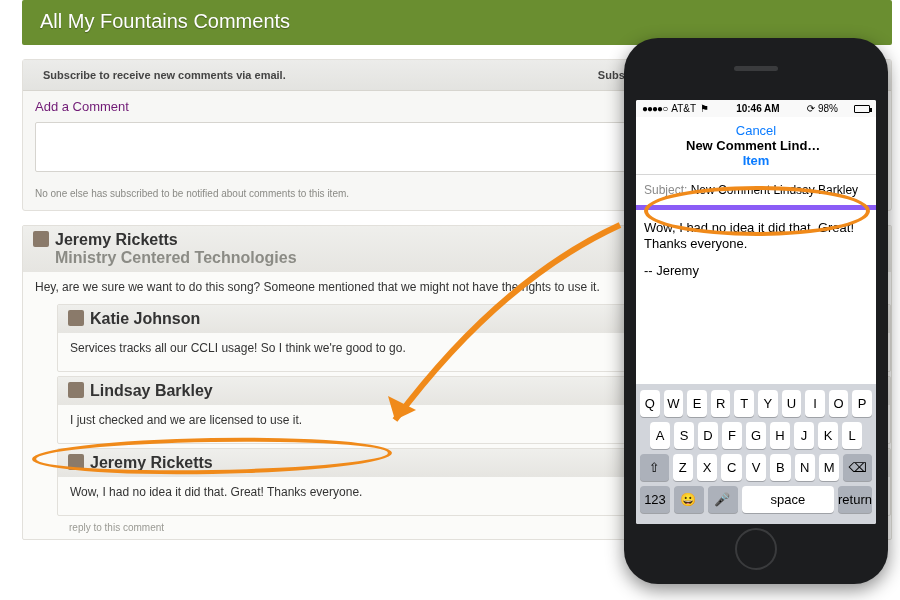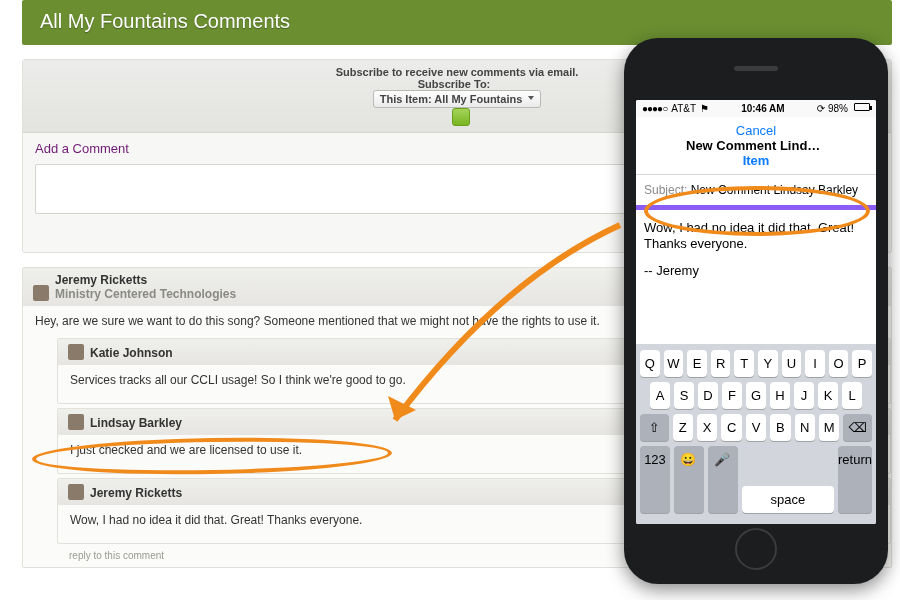--- a/index.html
+++ b/index.html
@@ -28,21 +28,20 @@
   }
   .subscribe-bar {
     background: linear-gradient(#ececea, #e3e3e0);
     border-bottom: 1px solid #d7d5cf;
     padding: 6px 20px;
     display: flex;
     align-items: center;
     font-size: 11px;
     font-weight: 600;
     color: #444;
-    flex-direction: column;
   }
   .subscribe-bar .spacer { flex: 1; }
   .subscribe-bar label { margin-right: 6px; font-weight: 600; }
   .select {
     font-size: 11px;
     border: 1px solid #b9b9b6;
     border-radius: 3px;
     background: linear-gradient(#fff,#eaeaea);
     padding: 2px 18px 2px 6px;
     position: relative;
@@ -76,22 +75,22 @@
   .thread { margin-top: 14px; }
   .comment {
     border: 1px solid #e2e0db;
     border-radius: 2px;
     background: #fbfbf9;
     padding-bottom:6px;
   }
   .chead {
     background: linear-gradient(#efefec,#e6e5e1);
     padding: 5px 10px;
-    display:flex; align-items:flex-end;
-    font-size: 12px;
+    display:flex; align-items:flex-start;
+    font-size: 16px;
   }
   .chead .avatar {
     width:16px;height:16px;background:#8a7a6a;border-radius:2px;margin-right:6px;
   }
   .chead .who { font-weight:700; color:#333; }
   .chead .org { color:#8b8b85; margin-left:6px;font-weight:bold; }
   .chead .spacer{flex:1;}
   .chead .meta { color:#8b8b85; }
   .ctext { font-size: 12px; color:#333; padding: 8px 12px 10px; }
   .replies { padding: 0 0 0 34px; }
@@ -113,37 +112,37 @@
     background:#fff;
     border-radius:2px;
     overflow:hidden;
     font-size:11px;
     color:#000;
     display:flex;flex-direction:column;
   }
   .statusbar{display:flex;align-items:center;padding:3px 6px;font-size:10px;color:#000;background:#f9f9f9;}
   .statusbar .dots{letter-spacing:-1px;margin-right:4px;}
   .statusbar .sp{flex:1;text-align:center;font-weight:600;}
-  .statusbar .bat{display:flex;align-items:flex-start;gap:6px;}
+  .statusbar .bat{display:flex;align-items:center;gap:16px;}
   .statusbar .batrect{width:16px;height:8px;border:1px solid #000;border-radius:1px;position:relative;}
   .statusbar .batrect::after{content:"";position:absolute;right:-3px;top:2px;width:2px;height:4px;background:#000;}
   .navbar{display:flex;align-items:center;justify-content:space-between;padding:6px 8px;border-bottom:1px solid #d6d6d6;font-size:13px;flex-direction:column;}
   .navbar .cancel{color:#0a7bff;}
   .navbar .send{color:#0a7bff;font-weight:600;}
   .navbar .ntitle{font-weight:700;color:#000;max-width:140px;overflow:hidden;text-overflow:ellipsis;white-space:nowrap;}
   .subject{padding:8px 8px;border-bottom:5px solid #8b5cf6;font-size:12px;color:#8a8a8a;}
   .subject b{color:#000;font-weight:400;}
   .mailbody{padding:10px 8px;font-size:13px;color:#000;flex:1;}
   .mailbody p{margin-bottom:10px;line-height:1.25;}
   .keyboard{background:#d2d5db;padding:6px 4px;}
   .krow{display:flex;gap:4px;justify-content:center;margin-bottom:5px;}
   .key{background:#fff;border-radius:4px;box-shadow:0 1px 0 #9fa2a7;font-size:13px;font-weight:500;color:#000;text-align:center;padding:6px 0;flex:1;}
   .key.dark{background:#acb1ba;color:#000;}
   .krow.r3 .key:first-child,.krow.r3 .key:last-child{flex:1.4;}
-  .krow.r4 .key.space{flex:4;margin-top:40px;}
+  .krow.r4 .key.space{flex:4;}
   .krow.r4 .key:first-child,.krow.r4 .key:nth-child(2),.krow.r4 .key:nth-child(3),.krow.r4 .key:last-child{flex:1.3;}
 
   .oval1{position:absolute;left:32px;top:438px;width:360px;height:36px;border:4px solid #f08a1a;border-radius:50%/50%;transform:rotate(-1deg);}
   .oval2{position:absolute;right:30px;top:186px;width:226px;height:50px;border:4px solid #f08a1a;border-radius:50%/50%;}
   svg.arrow{position:absolute;left:350px;top:220px;overflow:visible;}
 </style>
 </head>
 <body>
 
 <div class="outer">
@@ -153,20 +152,21 @@
     <div class="subscribe-bar">
       <span>Subscribe to receive new comments via email.</span>
       <span class="spacer"></span>
       <label>Subscribe To:</label>
       <span class="select">This Item: All My Fountains</span>
       <span class="green-btn"></span>
     </div>
     <div class="add-title">Add a Comment</div>
     <div class="textarea"></div>
     <div class="notice">
+      <span>No one else has subscribed to be notified about comments to this item.</span>
       <span class="spacer"></span>
       <span class="bubble-btn">💬</span>
       <span class="bubble-btn">⋯</span>
     </div>
   </div>
 
   <div class="thread">
     <div class="comment">
       <div class="chead">
         <span class="avatar"></span>

